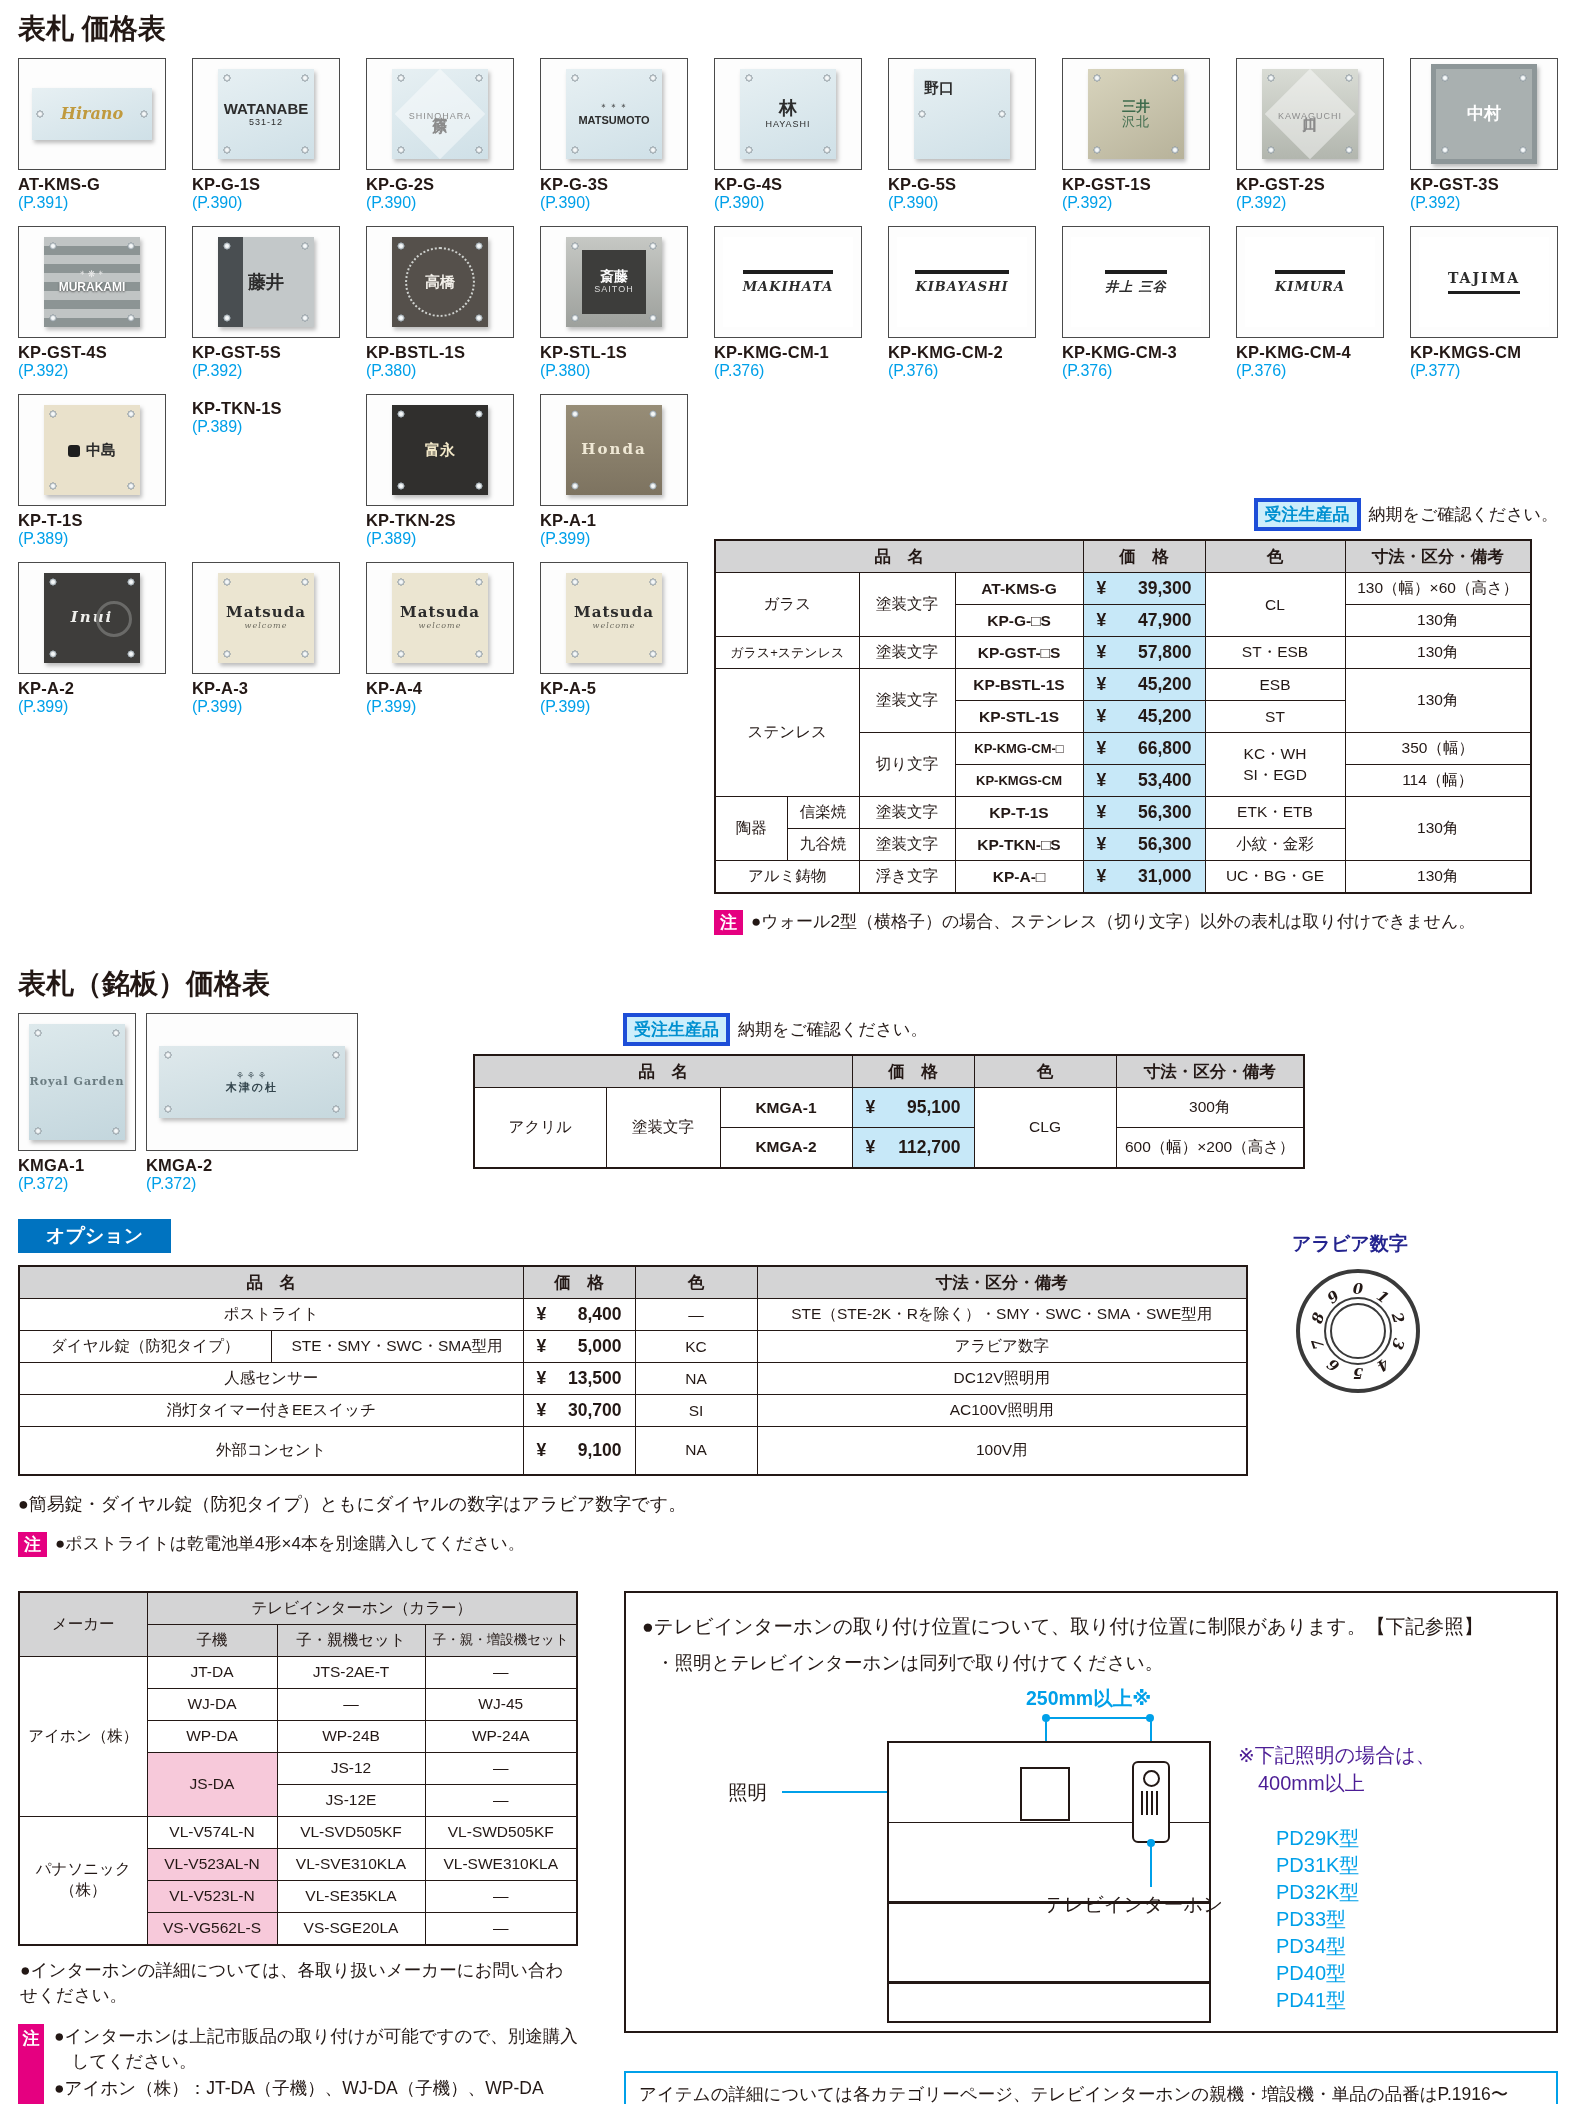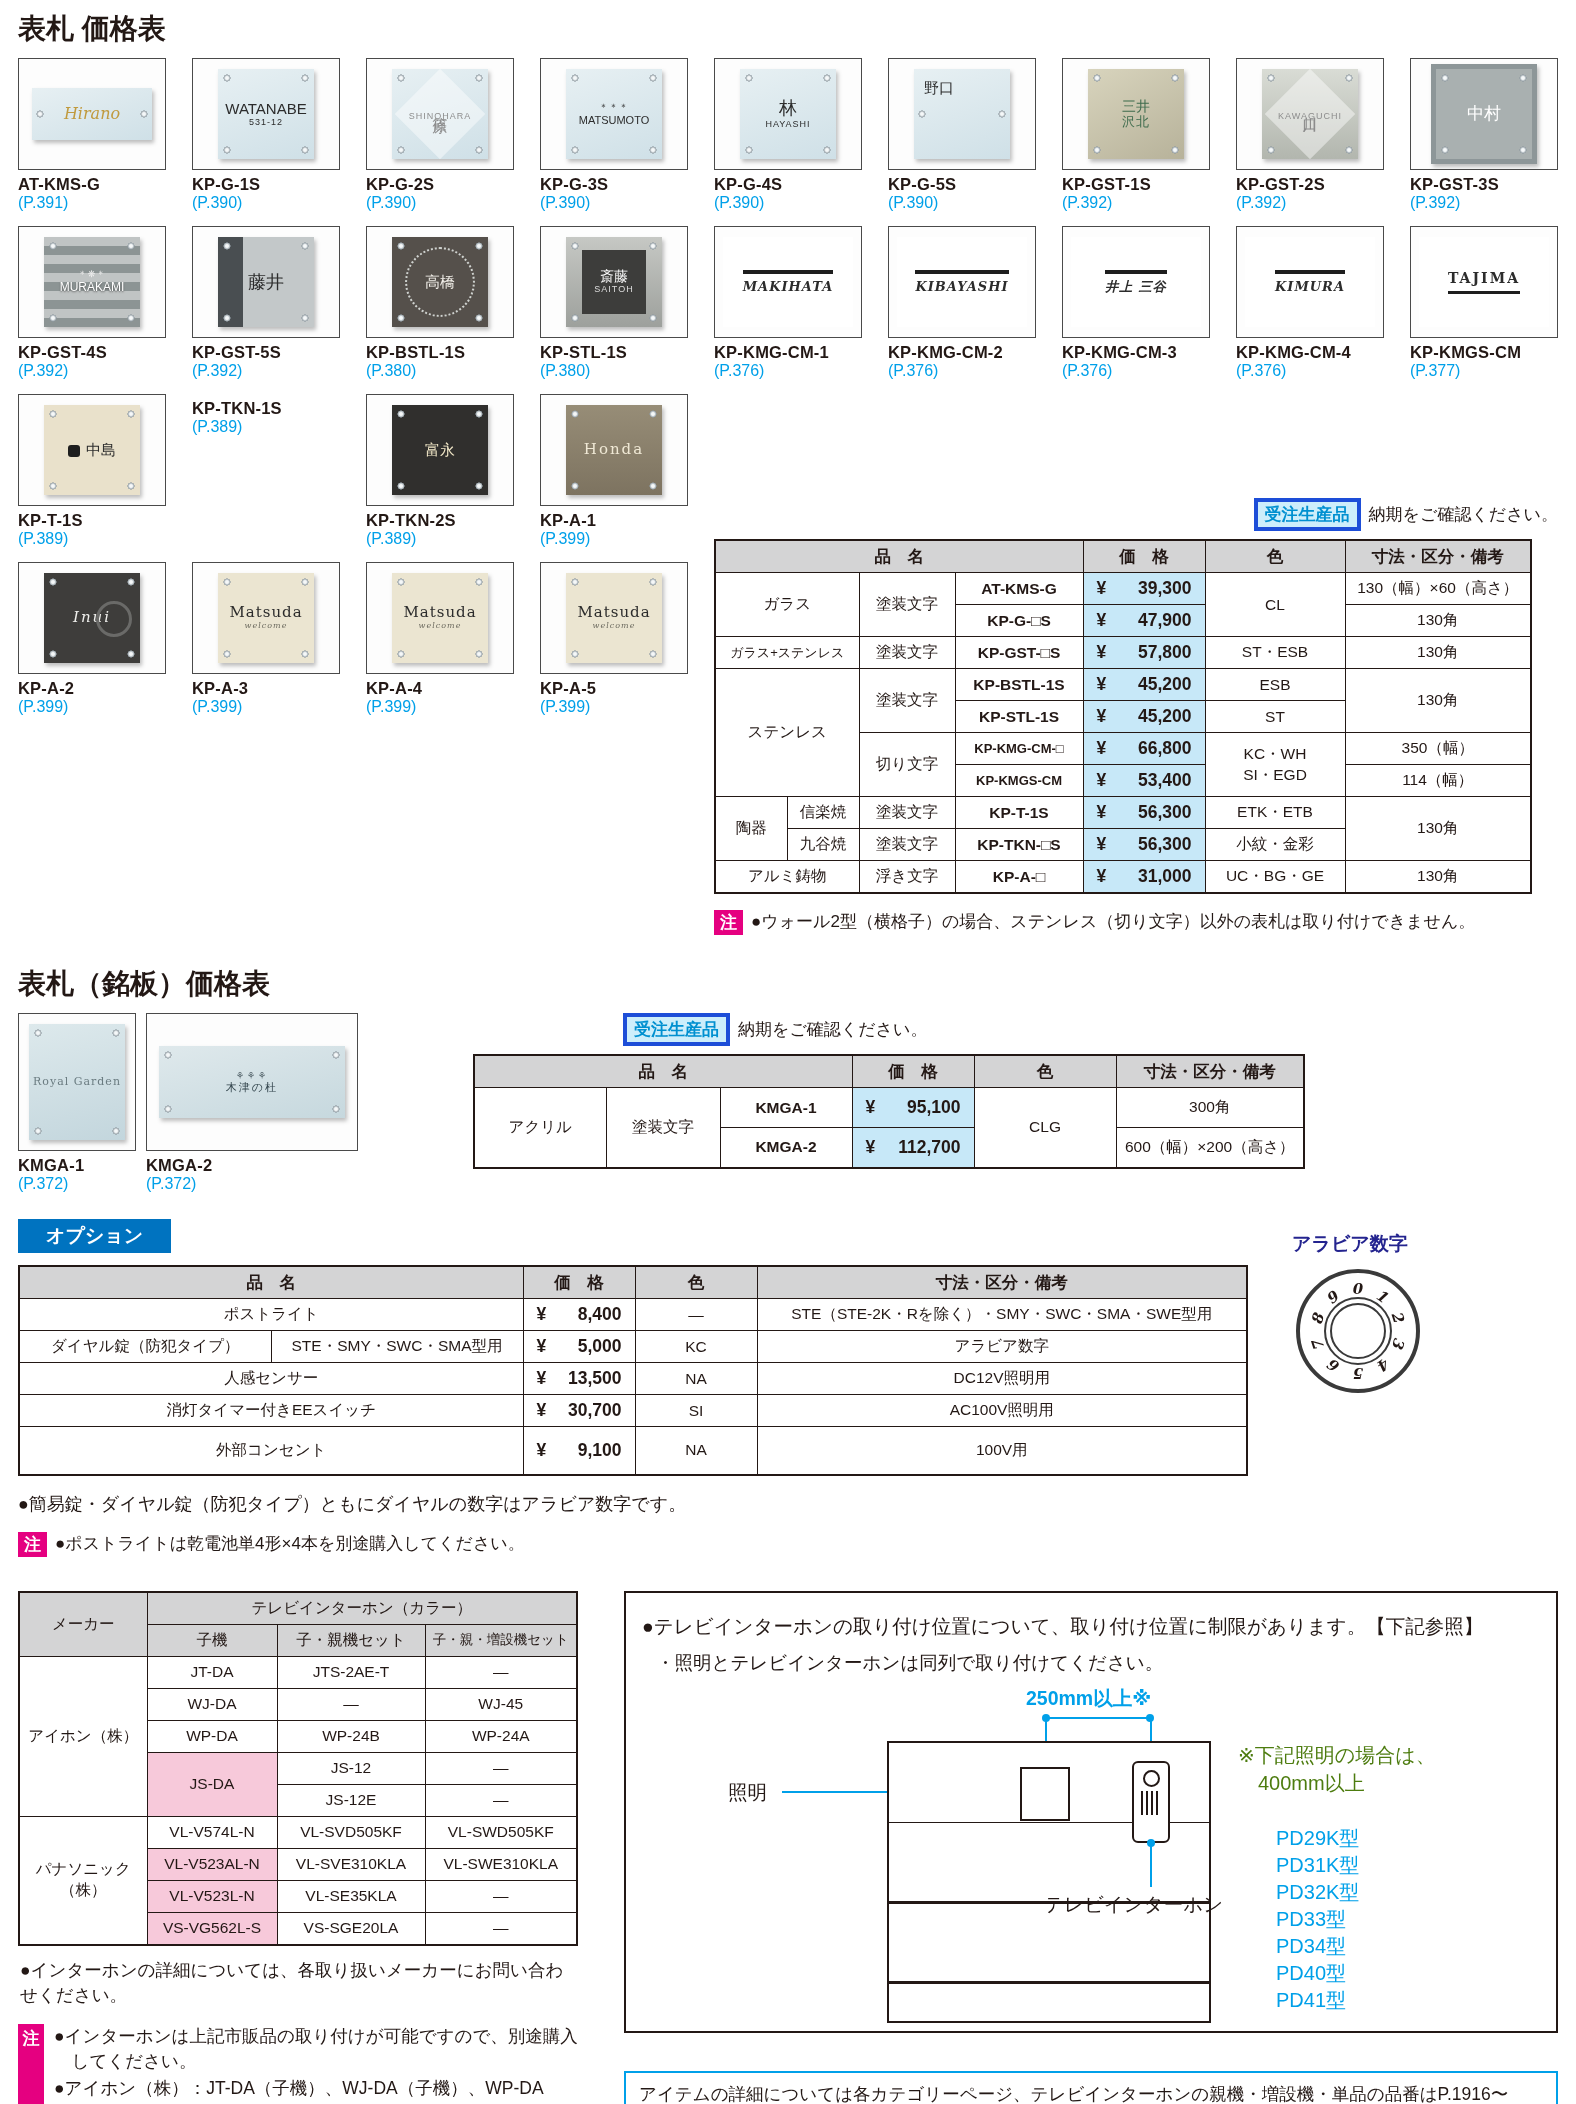--- a/index.html
+++ b/index.html
@@ -6,21 +6,21 @@
   body{font-family:"Liberation Sans","DejaVu Sans",sans-serif;color:#231815;width:1576px}
   .page{width:1576px;min-height:2104px;overflow:hidden;position:relative}
   h1.sec{font-size:28px;font-weight:bold;margin:10px 0 10px 18px}
   
   .prow{display:flex;gap:26px;padding:0 18px;margin-bottom:14px}
   .prod{width:148px;flex:0 0 148px}
   .img{position:relative;height:110px;border:1px solid #4a4a4a;background:#fdfdfd;display:flex;align-items:center;justify-content:center;overflow:hidden}
   .lbl{font-size:16.5px;font-weight:bold;margin-top:5px;letter-spacing:.2px}
   .pg{font-size:16px;color:#00a0e9}
   .plate{position:relative;width:96px;height:90px;display:flex;flex-direction:column;align-items:center;justify-content:center;text-align:center;box-shadow:2px 3px 4px rgba(0,0,0,.25);background:linear-gradient(160deg,#e7f0f3,#cfe0e7)}
-  .n1{font-size:15px;font-weight:normal;color:#2c2c2c;line-height:1.15}
+  .n1{font-size:15px;font-weight:bold;color:#2c2c2c;line-height:1.15}
   .n2{font-size:9px;letter-spacing:1px;color:#2c2c2c;line-height:1.3}
   .vert{writing-mode:vertical-rl;letter-spacing:3px}
   .bo{position:absolute;inset:0;pointer-events:none;background-repeat:no-repeat;background-size:8px 8px;
     background-image:radial-gradient(circle,#f5f8f9 25%,#8e99a0 60%,rgba(0,0,0,0) 66%),radial-gradient(circle,#f5f8f9 25%,#8e99a0 60%,rgba(0,0,0,0) 66%),radial-gradient(circle,#f5f8f9 25%,#8e99a0 60%,rgba(0,0,0,0) 66%),radial-gradient(circle,#f5f8f9 25%,#8e99a0 60%,rgba(0,0,0,0) 66%);
     background-position:5px 5px,calc(100% - 5px) 5px,5px calc(100% - 5px),calc(100% - 5px) calc(100% - 5px)}
   .bo.two{background-image:radial-gradient(circle,#f5f8f9 25%,#8e99a0 60%,rgba(0,0,0,0) 66%),radial-gradient(circle,#f5f8f9 25%,#8e99a0 60%,rgba(0,0,0,0) 66%);background-position:4px 50%,calc(100% - 4px) 50%}
   .c11 .plate{width:120px;height:52px}
   .c11 .n1{font-family:"DejaVu Serif",serif;font-style:italic;color:#c09a3e;font-size:16px}
   .c13 .plate::before,.c18 .plate::before{content:"";position:absolute;width:64px;height:64px;background:rgba(255,255,255,.45);transform:rotate(45deg)}
   .c16 .n1{position:absolute;left:10px;top:10px}
@@ -131,21 +131,21 @@
   .dimline::before{left:-3px}.dimline::after{right:-3px}
   .ldr{left:140px;top:106px;width:265px;height:2px}
   .ldr::after{content:"";position:absolute;right:-3px;top:-3px;width:8px;height:8px;border-radius:50%;background:#00a0e9}
   .hc2{left:478px;top:106px;width:72px;height:2px}
   .vd1{left:403px;top:32px;width:2px;height:96px}
   .vd2{left:508px;top:32px;width:2px;height:46px}
   .tvl{left:508px;top:158px;width:2px;height:44px}
   .tvl::before{content:"";position:absolute;left:-3px;top:-4px;width:8px;height:8px;border-radius:50%;background:#00a0e9}
   .lightlbl{position:absolute;left:86px;top:94px;font-size:19.5px}
   .tvlbl{position:absolute;left:402px;top:206px;font-size:19.5px}
-  .psnote{position:absolute;left:596px;top:56px;color:#4d7c0f;font-size:20px;white-space:pre-line;line-height:28px}
+  .psnote{position:absolute;left:596px;top:56px;color:#4c1d95;font-size:20px;white-space:pre-line;line-height:28px}
   .pdlist{position:absolute;left:634px;top:140px;color:#00a0e9;font-size:20px;line-height:27px}
   .infobox{border:2.5px solid #00a0e9;padding:9px 13px;font-size:17.5px;line-height:1.45;margin-top:38px}
 </style>
 </head>
 <body>
 
 <div class="page">
 
   <h1 class="sec">表札 価格表</h1>
 

